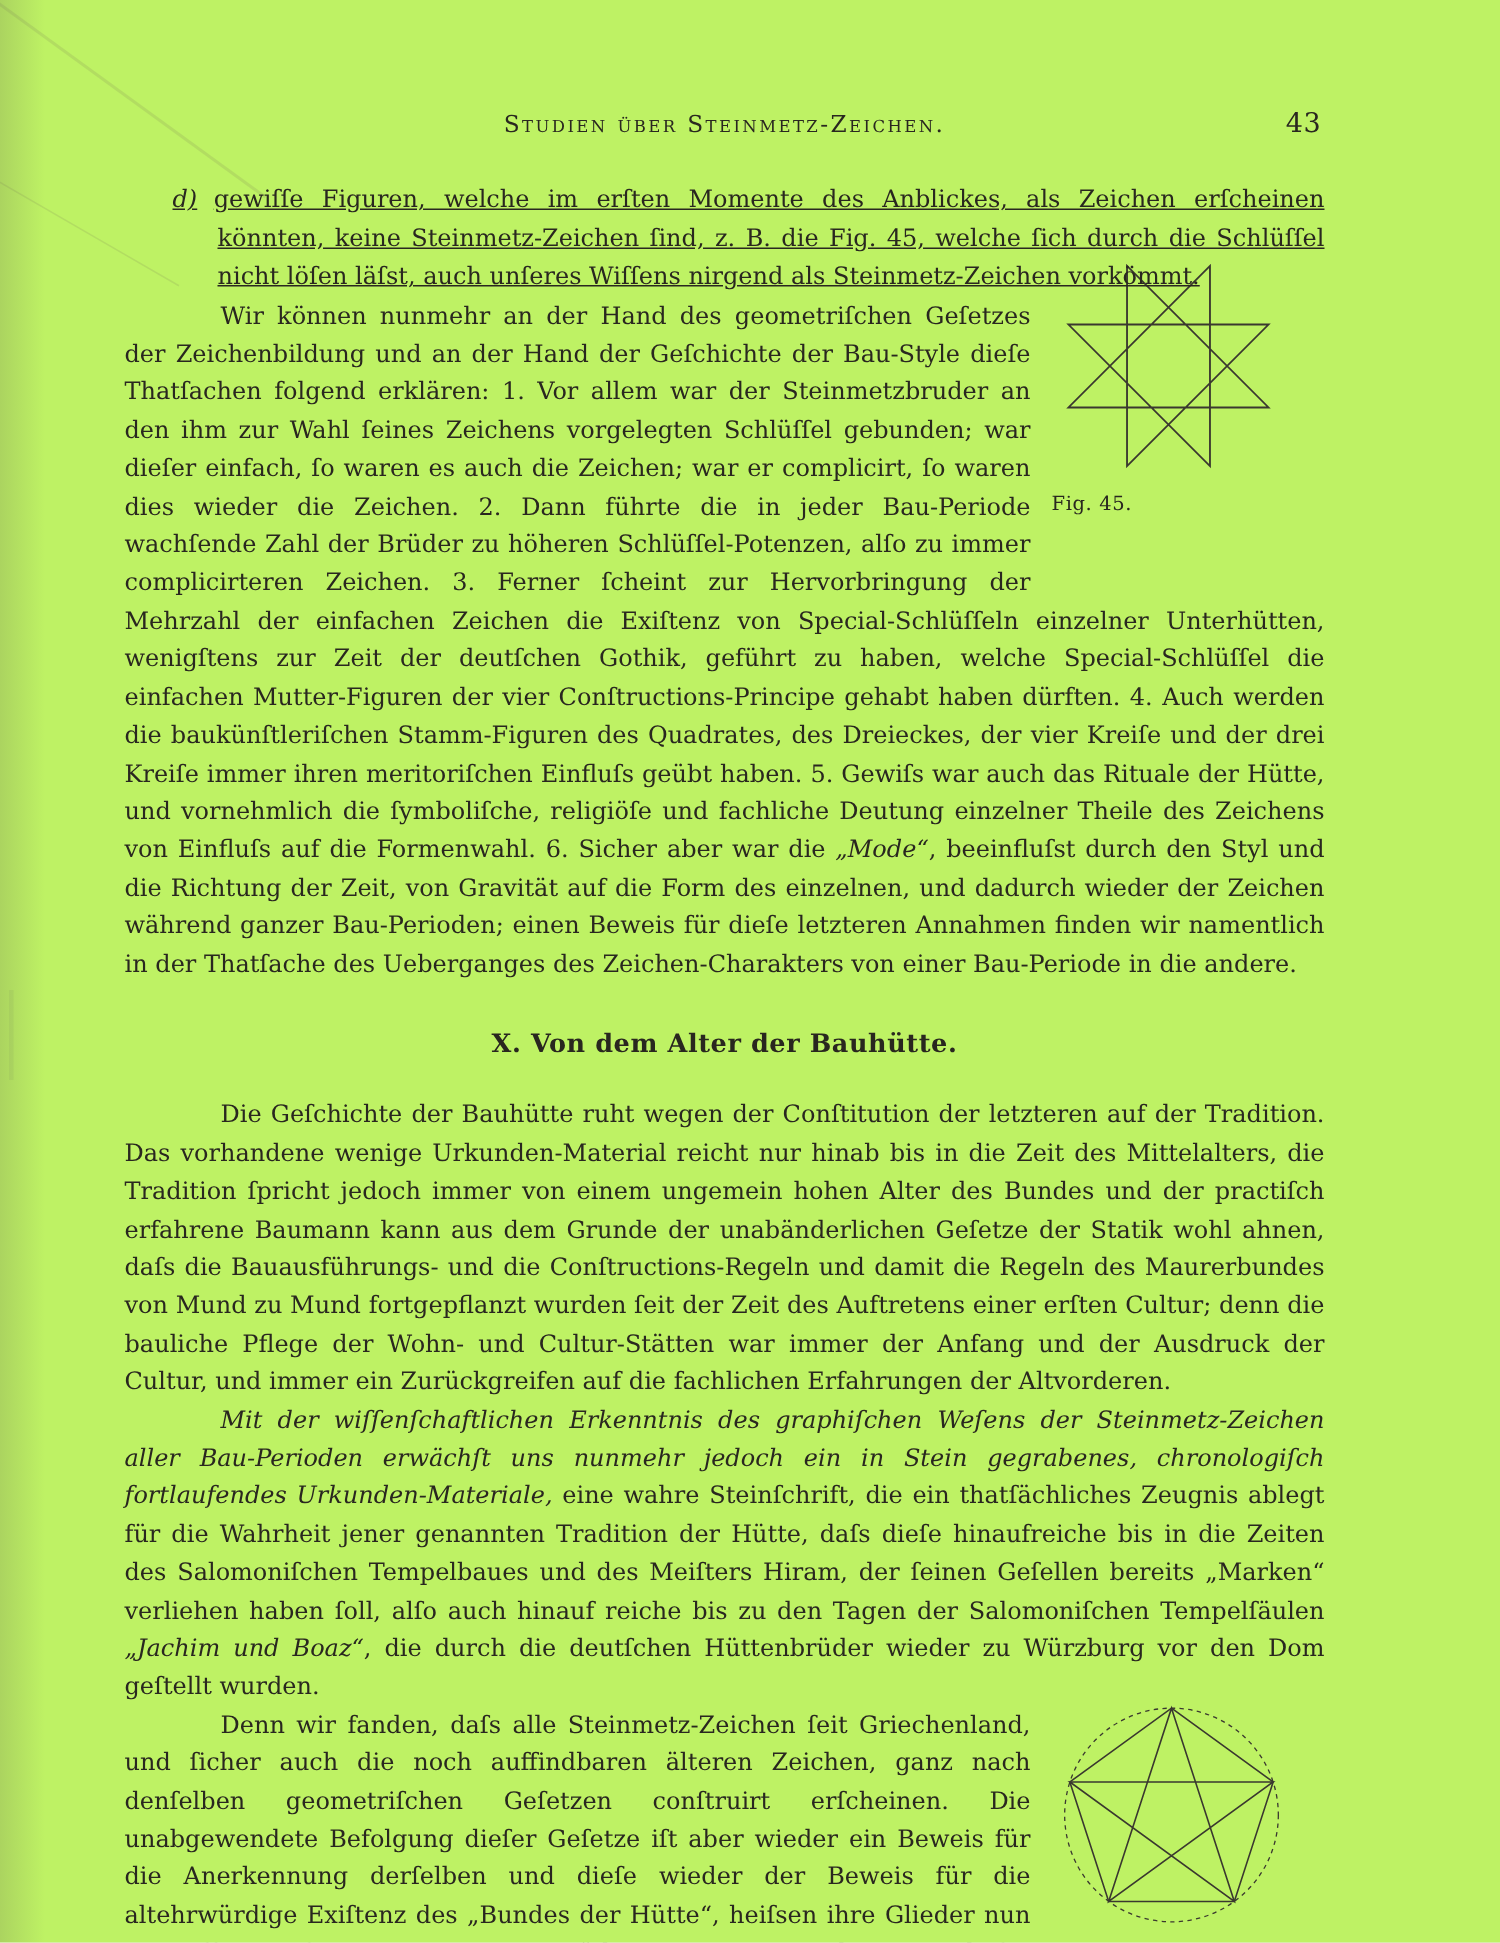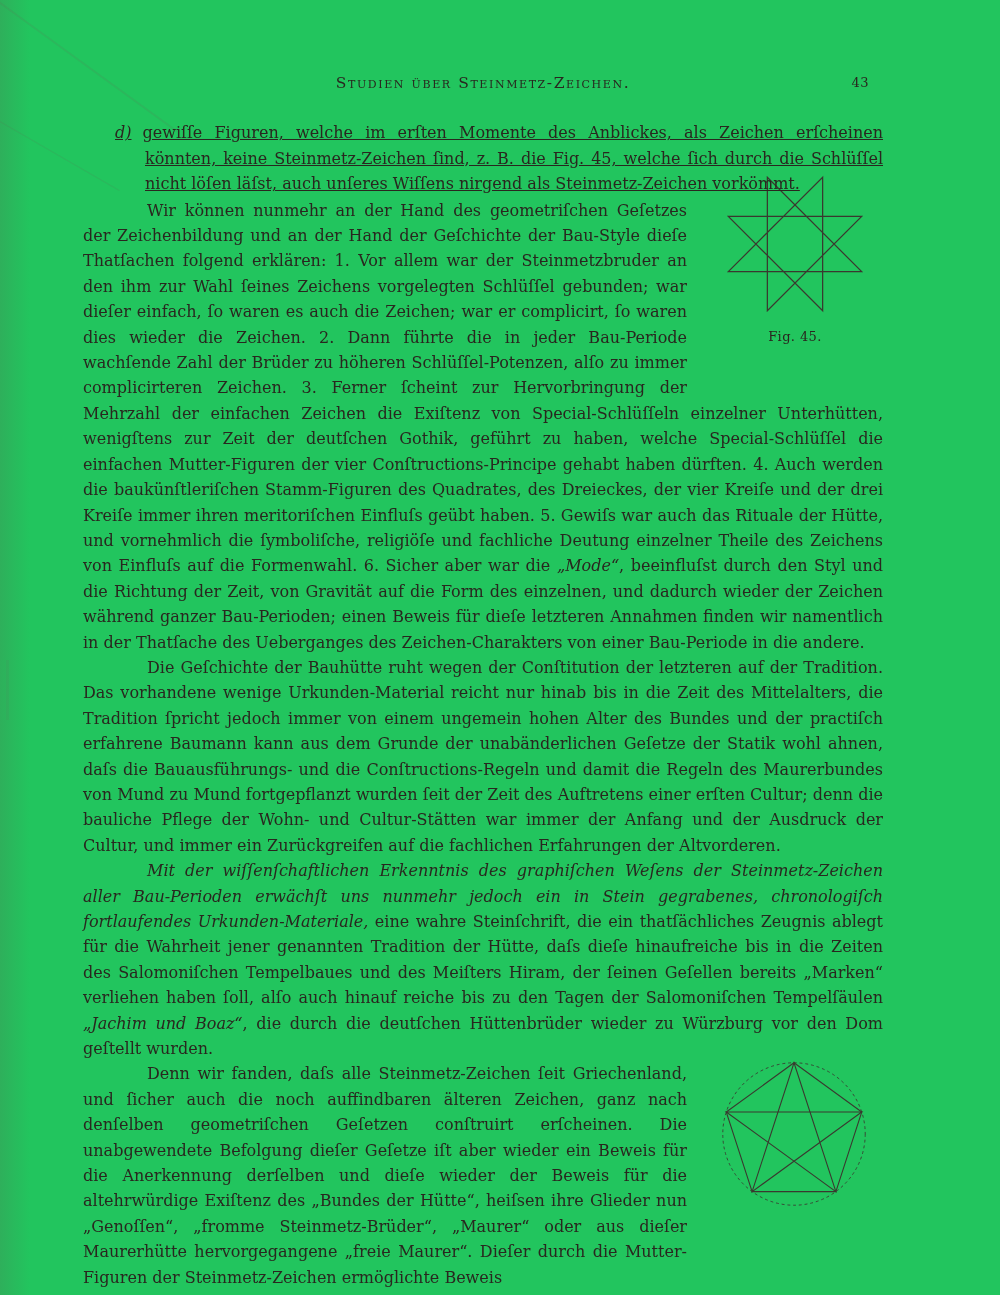--- a/index.html
+++ b/index.html
@@ -1,21 +1,21 @@
 <!DOCTYPE html>
 <html><head>
 <meta charset="utf-8">
 <style>
   html, body { margin: 0; padding: 0; background: #e9e7e0; }
   .page {
     position: relative;
     width: 1000px;
     height: 1295px;
     margin: 0 auto;
-    background: #22c55e;
+    background: #bef264;
     overflow: hidden;
     font-family: "DejaVu Serif", "Liberation Serif", serif;
     color: #29271f;
   }
   
   .page::before {
     content: "";
     position: absolute; left: 0; top: 0; bottom: 0; width: 30px;
     background: linear-gradient(to right, rgba(95,90,78,0.20), rgba(95,90,78,0));
     pointer-events: none;
@@ -33,40 +33,39 @@
     line-height: 25.4px;
     text-align: justify;
   }
 
   .header { position: relative; text-align: center; margin-bottom: 24px; }
   .running-title {
     font-variant: small-caps;
     letter-spacing: 1.6px;
     font-size: 15.5px;
   }
-  .page-number { position: absolute; right: 14px; top: 0; font-size: 13px; letter-spacing: .5px; }
+  .page-number { position: absolute; right: 2px; top: 0; font-size: 18px; letter-spacing: .5px; }
 
   p { margin: 0; }
   .item-d { padding-left: 62px; text-indent: -30px; margin-bottom: 1px; text-decoration: underline; }
   .marker { font-style: italic; padding-right: 11px; }
   .indent { text-indent: 64px; }
   .italic { font-style: italic; margin-top: 36px; }
 
   .section-heading {
     margin: 29px 0 21px 0;
     text-align: center;
     font-size: 17px;
     font-weight: bold;
     letter-spacing: .4px;
     text-indent: 0;
   }
 
   .figure-float {
     float: right;
-    text-align: center;
     display: block;
     text-indent: 0;
   }
   .fig45 { width: 188px; height: 206px; margin: -30px -6px 4px 14px; }
   .fig46 { width: 186px; height: 262px; margin: -4px -4px 0 14px; }
   .fig-caption { display: block; font-size: 13px; letter-spacing: .4px; margin-top: 5px; line-height: 16px; }
   .fig45 .fig-caption { margin-top: 2px; }
   .figure-float svg { display: inline-block; }
 </style>
 </head>
@@ -83,20 +82,21 @@
       <span class="running-title">Studien über Steinmetz-Zeichen.</span>
       <span class="page-number">43</span>
     </div>
 
     <p class="item-d"><span class="marker">d)</span><span>gewiſſe Figuren, welche im erſten Momente des Anblickes, als Zeichen erſcheinen könnten, keine Steinmetz-Zeichen ſind, z. B. die Fig. 45, welche ſich durch die Schlüſſel nicht löſen läſst, auch unſeres Wiſſens nirgend als Steinmetz-Zeichen vorkömmt.</span></p>
 
     <p class="indent"><span class="figure-float fig45"><svg width="156" height="152" viewBox="0 0 160 160">
             <path d="M109.1 9.8 L109.1 150.2 L9.8 50.9 L150.2 50.9 L50.9 150.2 L50.9 9.8 L150.2 109.1 L9.8 109.1 Z" fill="none" stroke="#3a382f" stroke-width="1.3"></path>
           </svg><span class="fig-caption">Fig. 45.</span></span><span>Wir können nunmehr an der Hand des geometriſchen Geſetzes der Zeichenbildung und an der Hand der Geſchichte der Bau-Style dieſe Thatſachen folgend erklären: 1. Vor allem war der Steinmetzbruder an den ihm zur Wahl ſeines Zeichens vorgelegten Schlüſſel gebunden; war dieſer einfach, ſo waren es auch die Zeichen; war er complicirt, ſo waren dies wieder die Zeichen. 2. Dann führte die in jeder Bau-Periode wachſende Zahl der Brüder zu höheren Schlüſſel-Potenzen, alſo zu immer complicirteren Zeichen. 3. Ferner ſcheint zur Hervorbringung der Mehrzahl der einfachen Zeichen die Exiſtenz von Special-Schlüſſeln einzelner Unterhütten, wenigſtens zur Zeit der deutſchen Gothik, geführt zu haben, welche Special-Schlüſſel die einfachen Mutter-Figuren der vier Conſtructions-Principe gehabt haben dürften. 4. Auch werden die baukünſtleriſchen Stamm-Figuren des Quadrates, des Dreieckes, der vier Kreiſe und der drei Kreiſe immer ihren meritoriſchen Einfluſs geübt haben. 5. Gewiſs war auch das Rituale der Hütte, und vornehmlich die ſymboliſche, religiöſe und fachliche Deutung einzelner Theile des Zeichens von Einfluſs auf die Formenwahl. 6. Sicher aber war die </span><span class="italic">„Mode“</span><span>, beeinfluſst durch den Styl und die Richtung der Zeit, von Gravität auf die Form des einzelnen, und dadurch wieder der Zeichen während ganzer Bau-Perioden; einen Beweis für dieſe letzteren Annahmen finden wir namentlich in der Thatſache des Ueberganges des Zeichen-Charakters von einer Bau-Periode in die andere.</span></p>
 
+    <h2 class="section-heading">X. Von dem Alter der Bauhütte.</h2>
 
     <p class="indent"><span>Die Geſchichte der Bauhütte ruht wegen der Conſtitution der letzteren auf der Tradition. Das vorhandene wenige Urkunden-Material reicht nur hinab bis in die Zeit des Mittelalters, die Tradition ſpricht jedoch immer von einem ungemein hohen Alter des Bundes und der practiſch erfahrene Baumann kann aus dem Grunde der unabänderlichen Geſetze der Statik wohl ahnen, daſs die Bauausführungs- und die Conſtructions-Regeln und damit die Regeln des Maurerbundes von Mund zu Mund fortgepflanzt wurden ſeit der Zeit des Auftretens einer erſten Cultur; denn die bauliche Pflege der Wohn- und Cultur-Stätten war immer der Anfang und der Ausdruck der Cultur, und immer ein Zurückgreifen auf die fachlichen Erfahrungen der Altvorderen.</span></p>
 
     <p class="indent"><span class="italic">Mit der wiſſenſchaftlichen Erkenntnis des graphiſchen Weſens der Steinmetz-Zeichen aller Bau-Perioden erwächſt uns nunmehr jedoch ein in Stein gegrabenes, chronologiſch fortlaufendes Urkunden-Materiale,</span><span> eine wahre Steinſchrift, die ein thatſächliches Zeugnis ablegt für die Wahrheit jener genannten Tradition der Hütte, daſs dieſe hinaufreiche bis in die Zeiten des Salomoniſchen Tempelbaues und des Meiſters Hiram, der ſeinen Geſellen bereits „Marken“ verliehen haben ſoll, alſo auch hinauf reiche bis zu den Tagen der Salomoniſchen Tempelſäulen </span><span class="italic">„Jachim und Boaz“</span><span>, die durch die deutſchen Hüttenbrüder wieder zu Würzburg vor den Dom geſtellt wurden.</span></p>
 
     <p class="indent"><span class="figure-float fig46"><svg width="160" height="154" viewBox="0 0 160 160">
             <circle cx="80" cy="80" r="74" fill="none" stroke="#3a382f" stroke-width="0.9" stroke-dasharray="3 3"></circle>
             <path d="M80 6 L150.4 57.1 L123.5 139.9 L36.5 139.9 L9.6 57.1 Z" fill="none" stroke="#3a382f" stroke-width="1.1"></path>
             <path d="M80 6 L123.5 139.9 L9.6 57.1 L150.4 57.1 L36.5 139.9 Z" fill="none" stroke="#3a382f" stroke-width="1.1"></path>
           </svg></span><span>Denn wir fanden, daſs alle Steinmetz-Zeichen ſeit Griechenland, und ſicher auch die noch auffindbaren älteren Zeichen, ganz nach denſelben geometriſchen Geſetzen conſtruirt erſcheinen. Die unabgewendete Befolgung dieſer Geſetze iſt aber wieder ein Beweis für die Anerkennung derſelben und dieſe wieder der Beweis für die altehrwürdige Exiſtenz des „Bundes der Hütte“, heiſsen ihre Glieder nun „Genoſſen“, „fromme Steinmetz-Brüder“, „Maurer“ oder aus dieſer Maurerhütte hervorgegangene „freie Maurer“. Dieſer durch die Mutter-Figuren der Steinmetz-Zeichen ermöglichte Beweis</span></p>

